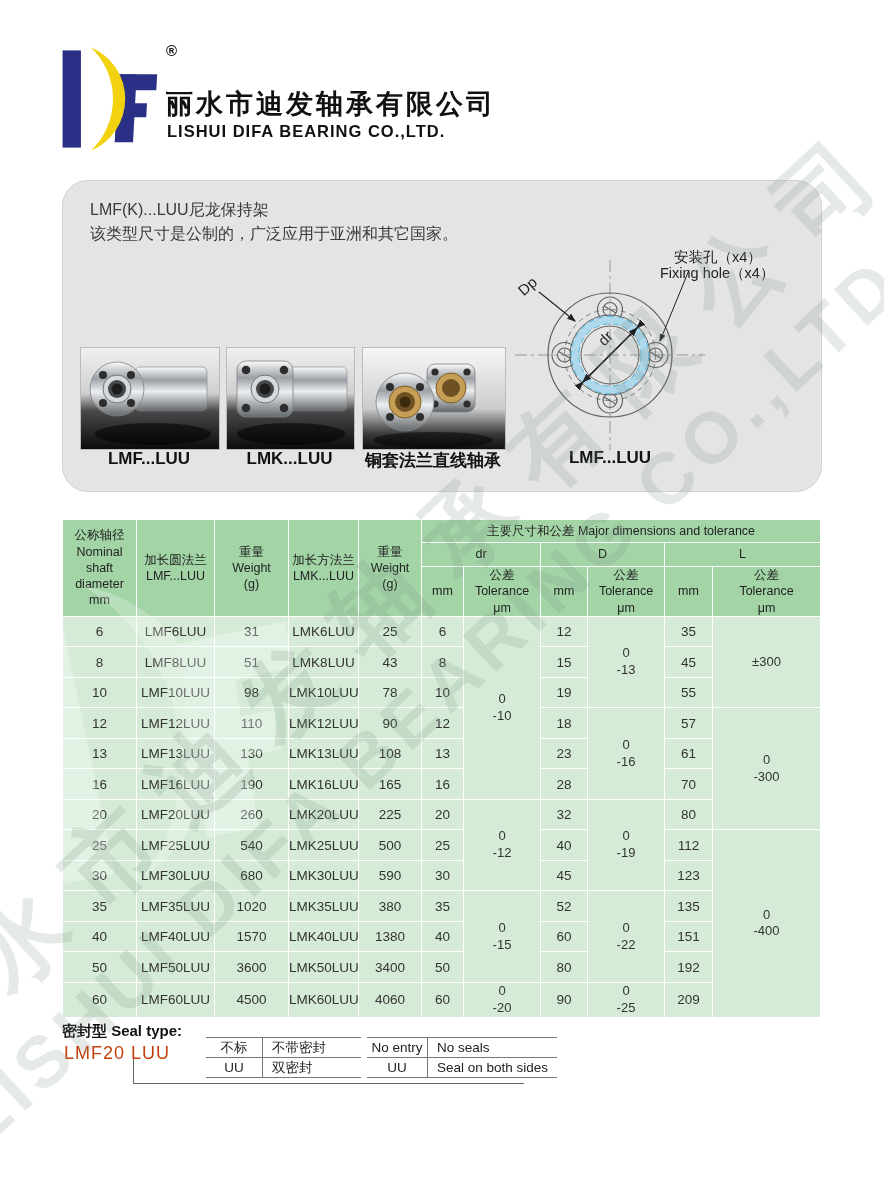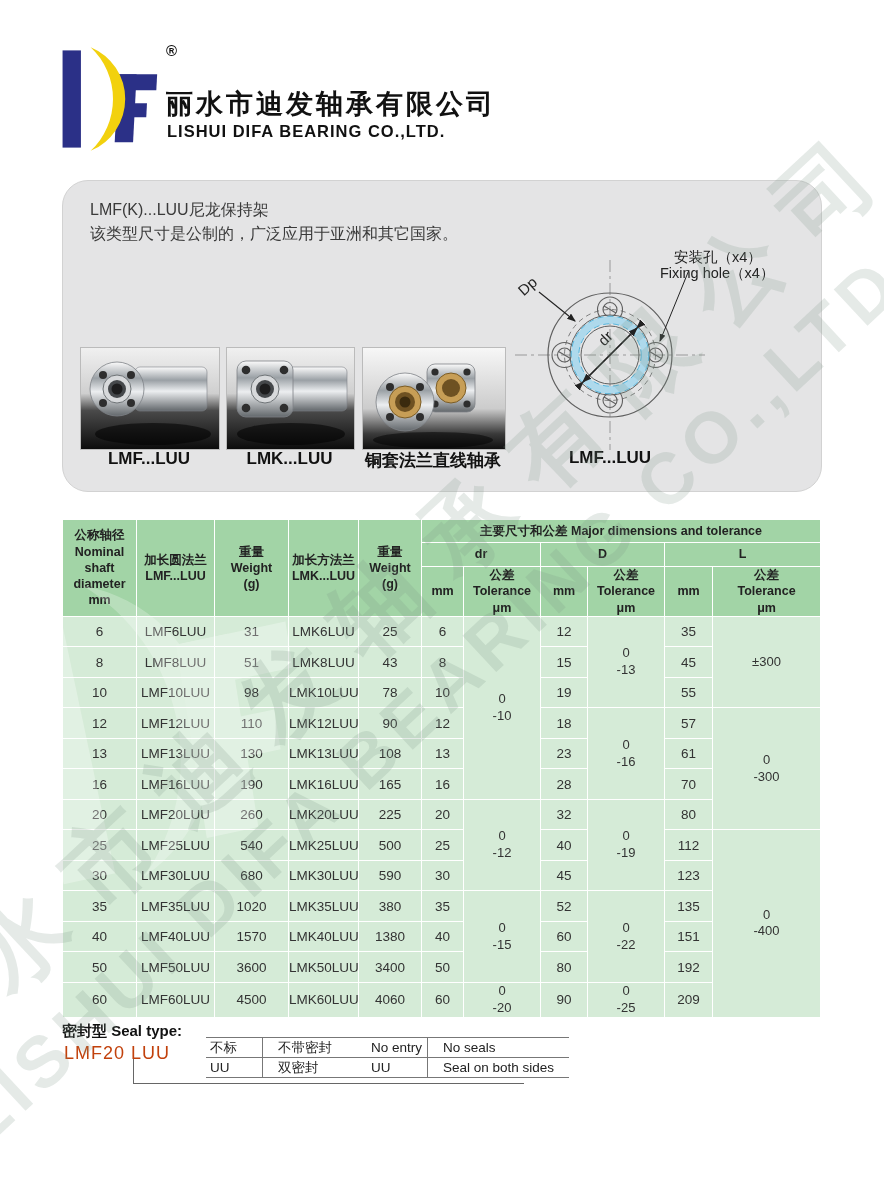--- a/index.html
+++ b/index.html
@@ -18,35 +18,35 @@
              border:1px solid #d2d2d2;border-radius:26px}
   .intro-text{font-size:16px;color:#3a3a3a;line-height:24px;white-space:pre-line}
   .photo{border:1px solid #bbb;overflow:hidden}
   .photo-caption{font-size:17px;font-weight:bold;color:#111;text-align:center}
   .draw-label{font-size:14.5px;color:#222}
   .draw-caption{font-size:17px;font-weight:bold;color:#111;text-align:center}
 
   
   table.dim{border-collapse:collapse;table-layout:fixed;width:758px}
   .dim th,.dim td{border:1.5px solid #fff;text-align:center;vertical-align:middle;padding:0;overflow:hidden}
-  .dim th{background:#a2d4a6;font-size:12.5px;font-weight:bold;color:#222;line-height:1.3}
+  .dim th{background:#a2d4a6;font-size:12.5px;font-weight:normal;color:#222;line-height:1.3}
   .dim td{background:#d5ebd7;font-size:13.5px;color:#333;height:29.5px}
   .pre{white-space:pre-line;line-height:1.3}
   .dim td.pre{font-size:13px}
   .th-major{font-size:13px}
   .th-model{font-size:13px}
 
   
   .seal-title{font-size:15px;font-weight:bold;color:#111}
   .seal-example{font-size:18px;color:#c2410c;letter-spacing:1px}
   .seal-connector{border-left:1.5px solid #666;border-bottom:1.5px solid #666}
   table.seal-tbl{border-collapse:collapse}
   .seal-tbl td{border-top:1.4px solid #777;border-bottom:1.4px solid #777;
-               font-size:13.5px;height:19px;padding:0 15px;color:#222;white-space:nowrap}
-  .seal-tbl td.k{border-right:1.4px solid #777;padding:0 4px}
+               font-size:13.5px;height:19px;padding:0 9px;color:#222;white-space:nowrap}
+  .seal-tbl td.k{border-right:1.4px solid #777;text-align:center;padding:0 4px}
 
   
   .wm-band{left:-140px;top:1015px;transform:rotate(-43deg);transform-origin:0 0;
            pointer-events:none;white-space:nowrap;color:rgba(125,150,135,0.20);font-weight:bold}
   .wm-band .cn{font-size:92px;letter-spacing:30px;line-height:110px}
   .wm-band .en{font-size:72px;letter-spacing:7px;line-height:96px}
   .wm-df{pointer-events:none;opacity:0.30;transform:rotate(-12deg)}
 </style>
 </head>
 <body>

